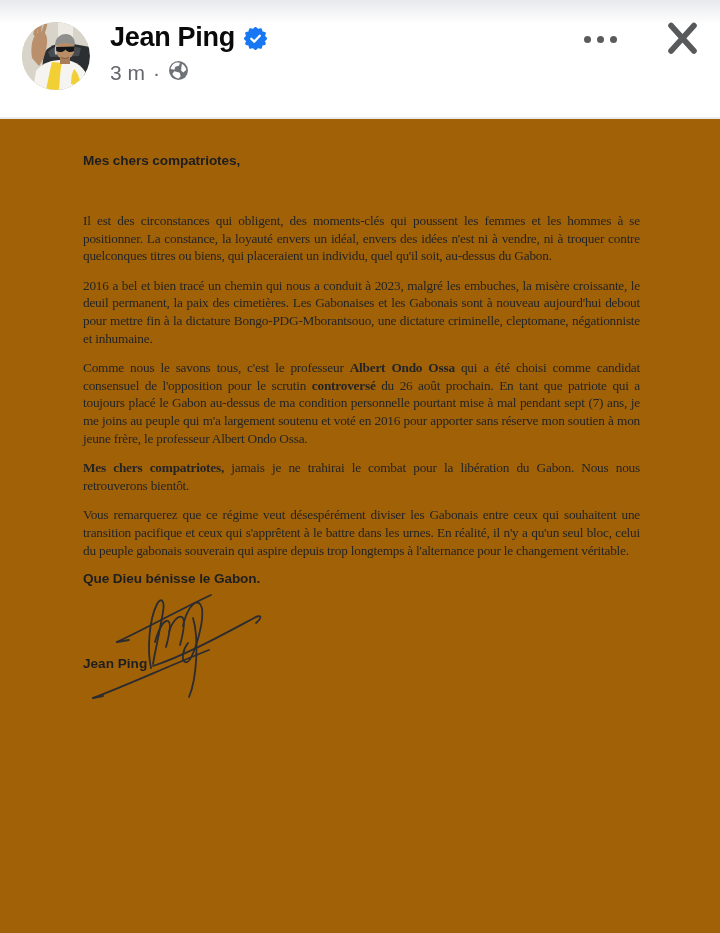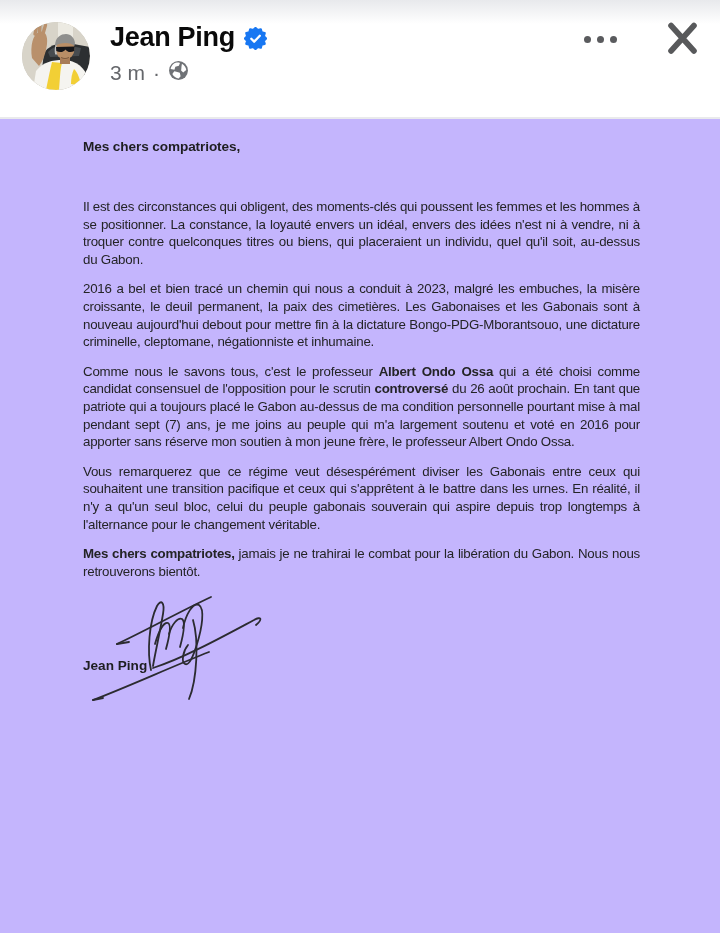--- a/index.html
+++ b/index.html
@@ -49,31 +49,31 @@
     background: none; border: none; cursor: pointer;
     display: flex; align-items: center; justify-content: center;
   }
   .header-divider {
     position: absolute; top: 117px; left: 0; right: 0; height: 2px;
     background: #e9eaec; border: none;
   }
   
   .letter {
     position: absolute; top: 119px; left: 0; right: 0; bottom: 0;
-    background: #c4b5fd;
-    padding: 20px 80px 0 83px;
+    background: #a16207;
+    padding: 34px 80px 0 83px;
     color: #272729;
   }
   .salutation {
     font-size: 13.6px; font-weight: 700; letter-spacing: -0.1px;
     margin: 0 0 44px 0; color: #1e1e20;
   }
   .para {
     font-size: 13.3px; line-height: 17.6px; letter-spacing: -0.22px;
-    text-align: justify; margin: 0 0 12px 0; color: #242426;
+    text-align: justify; margin: 0 0 12px 0; color: #242426; font-family: Liberation Serif, serif;
   }
   .para .b { font-weight: 700; }
   .closing {
     font-size: 13.6px; font-weight: 700; letter-spacing: -0.1px;
     margin: 5px 0 0 0; color: #1e1e20;
   }
   .signature-block { position: relative; height: 140px; margin-top: 4px; }
   .signature-svg { position: absolute; left: 6px; top: 0; }
   .signer-name {
     position: absolute; left: 0; top: 66px;
@@ -149,24 +149,25 @@
   <hr class="header-divider">
 </div>
 
 <div class="letter">
   <p class="salutation">Mes chers compatriotes,</p>
 
   <div>
       <p class="para"><span>Il est des circonstances qui obligent, des moments-clés qui poussent les femmes et les hommes à se positionner. La constance, la loyauté envers un idéal, envers des idées n'est ni à vendre, ni à troquer contre quelconques titres ou biens, qui placeraient un individu, quel qu'il soit, au-dessus du Gabon.</span></p>
       <p class="para"><span>2016 a bel et bien tracé un chemin qui nous a conduit à 2023, malgré les embuches, la misère croissante, le deuil permanent, la paix des cimetières. Les Gabonaises et les Gabonais sont à nouveau aujourd'hui debout pour mettre fin à la dictature Bongo-PDG-Mborantsouo, une dictature criminelle, cleptomane, négationniste et inhumaine.</span></p>
       <p class="para"><span>Comme nous le savons tous, c'est le professeur </span><span class="b">Albert Ondo Ossa</span><span> qui a été choisi comme candidat consensuel de l'opposition pour le scrutin </span><span class="b">controversé</span><span> du 26 août prochain. En tant que patriote qui a toujours placé le Gabon au-dessus de ma condition personnelle pourtant mise à mal pendant sept (7) ans, je me joins au peuple qui m'a largement soutenu et voté en 2016 pour apporter sans réserve mon soutien à mon jeune frère, le professeur Albert Ondo Ossa.</span></p>
+      <p class="para"><span class="b">Mes chers compatriotes,</span><span> jamais je ne trahirai le combat pour la libération du Gabon. Nous nous retrouverons bientôt.</span></p>
       <p class="para"><span>Vous remarquerez que ce régime veut désespérément diviser les Gabonais entre ceux qui souhaitent une transition pacifique et ceux qui s'apprêtent à le battre dans les urnes. En réalité, il n'y a qu'un seul bloc, celui du peuple gabonais souverain qui aspire depuis trop longtemps à l'alternance pour le changement véritable.</span></p>
-      <p class="para"><span class="b">Mes chers compatriotes,</span><span> jamais je ne trahirai le combat pour la libération du Gabon. Nous nous retrouverons bientôt.</span></p>
     </div>
 
+  <p class="closing">Que Dieu bénisse le Gabon.</p>
 
   <div class="signature-block">
     <svg class="signature-svg" width="186" height="132" viewBox="0 0 186 132">
       <g fill="none" stroke="#2b2b30" stroke-width="1.8" stroke-linecap="round">
 
         <path d="M28 52 C54 40 90 20 122 5"></path>
         <path d="M28 52 l12 -2"></path>
 
         <path d="M62 78 C58 60 60 30 68 14 C72 7 76 10 74 22 C71 40 66 62 64 74"></path>
         <path d="M66 52 C70 38 75 30 79 31 C83 33 80 46 77 57"></path>

